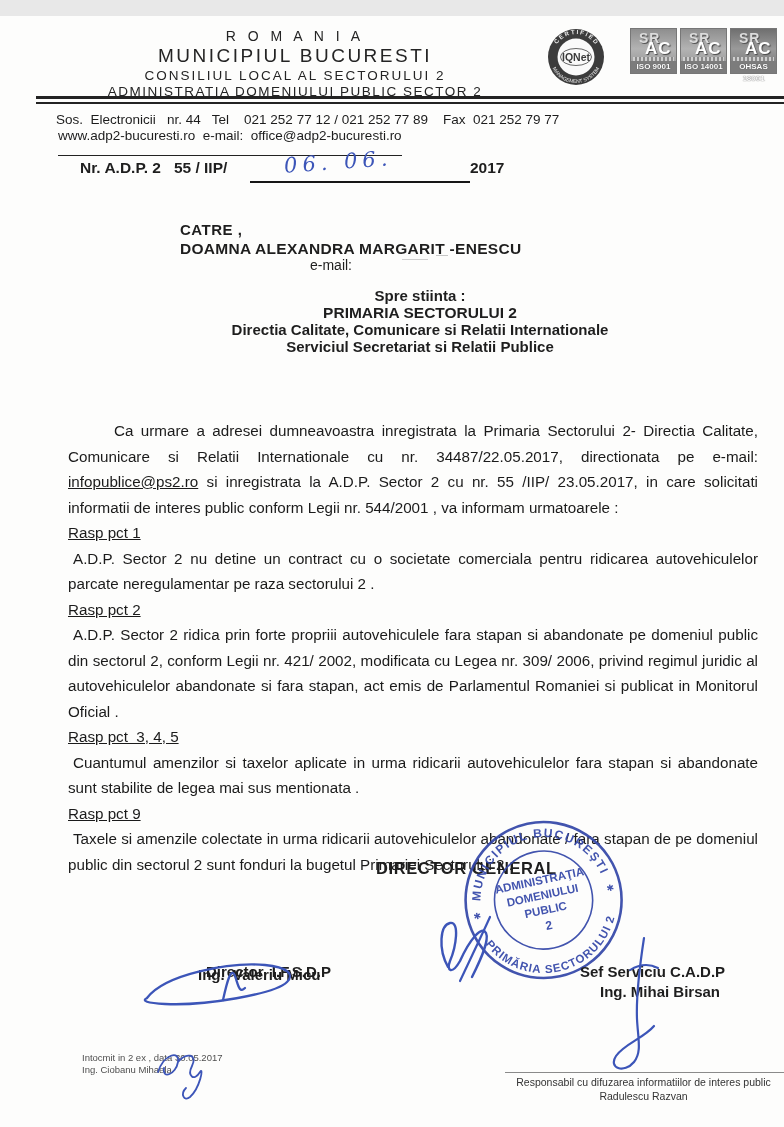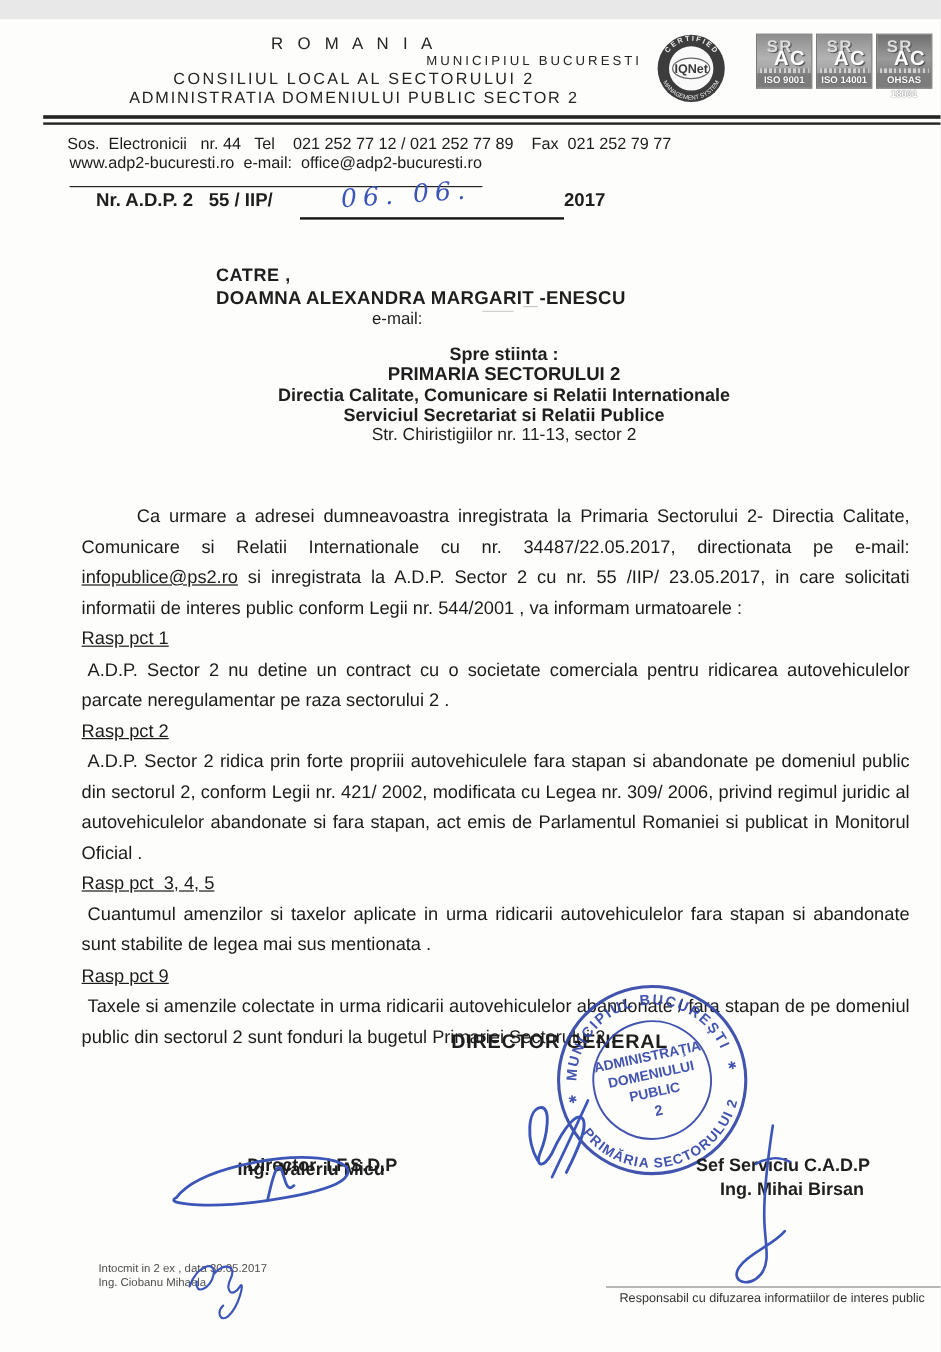--- a/index.html
+++ b/index.html
@@ -7,21 +7,21 @@
   .page {
     position:relative; width:784px; height:1127px; margin:16px auto;
     background:#fdfdfc; overflow:hidden; color:#1e1e1e;
     font-family:"Liberation Sans", sans-serif;
   }
   .abs { position:absolute; }
 
   
   .letterhead { left:55px; top:12px; width:480px; text-align:center; color:#242424; }
   .lh1 { font-size:14px; letter-spacing:4px; }
-  .lh2 { font-size:11px; letter-spacing:2.5px; margin-top:1px;text-align:right; }
+  .lh2 { font-size:19px; letter-spacing:2.5px; margin-top:1px; }
   .lh3 { font-size:13.5px; letter-spacing:2px; margin-top:1px; }
   .lh4 { font-size:13.5px; letter-spacing:1.5px; margin-top:1px; }
 
   
   .iqnet { left:528px; top:10px; }
   .badges { left:630px; top:12px; display:flex; gap:3px; }
   .badge { position:relative; width:47px; height:46px;
            background:linear-gradient(180deg,#8e8e8e 0%,#b3b3b3 45%,#909090 100%);
            border:1px solid #777; }
   .badge.dark { background:linear-gradient(180deg,#6f6f6f 0%,#9a9a9a 45%,#707070 100%); }
@@ -158,21 +158,20 @@
   </div>
   <div class="abs addr-email">e-mail:</div>
   <div class="abs redact-a"></div>
   <div class="abs redact-b"></div>
 
   <div class="abs cc">
     <div class="b">Spre stiinta :</div>
     <div class="b org">PRIMARIA SECTORULUI 2</div>
     <div class="b">Directia Calitate, Comunicare si Relatii Internationale</div>
     <div class="b">Serviciul Secretariat si Relatii Publice</div>
-    <div class="plain">Str. Chiristigiilor nr. 11-13, sector  2</div>
   </div>
 
   <div class="abs body-text">
     <p class="intro"><span>Ca urmare a adresei dumneavoastra inregistrata la Primaria Sectorului 2-  Directia Calitate, Comunicare si Relatii Internationale cu nr. 34487/22.05.2017, directionata pe e-mail: </span><span class="u">infopublice@ps2.ro</span><span> si inregistrata la A.D.P. Sector 2 cu nr. 55 /IIP/ 23.05.2017, in care solicitati informatii de interes public conform Legii nr. 544/2001 , va informam urmatoarele :</span></p>
 
     <div class="rasp">Rasp pct 1</div>
     <p class="sec-p">A.D.P. Sector 2 nu detine un contract cu o societate comerciala pentru ridicarea autovehiculelor parcate neregulamentar pe raza sectorului 2 .</p>
 
     <div class="rasp">Rasp pct 2</div>
     <p class="sec-p">A.D.P. Sector 2 ridica prin forte propriii autovehiculele fara stapan si abandonate pe domeniul public din sectorul 2, conform Legii nr. 421/ 2002, modificata cu Legea nr. 309/ 2006, privind regimul juridic al autovehiculelor abandonate si fara stapan, act emis de Parlamentul Romaniei si publicat in Monitorul Oficial .</p>
@@ -240,15 +239,16 @@
   </div>
   <div class="abs sig" style="left:150px; top:1026px;">
     <svg width="70" height="72" viewBox="0 0 70 72">
       <path d="M 8,30 C 14,12 30,8 28,20 C 26,32 12,38 14,26 M 28,20 C 36,10 48,12 42,24 C 37,34 44,40 50,30 C 54,24 50,46 40,55 C 34,60 30,52 36,46" fill="none" stroke="#3c55b8" stroke-width="1.8" stroke-linecap="round"></path>
     </svg>
   </div>
 
   <div class="abs foot-rule"></div>
   <div class="abs foot-right">
     <div>Responsabil cu difuzarea informatiilor de interes public</div>
+    <div>Radulescu Razvan</div>
   </div>
 
 </div>
 
 </body></html>

